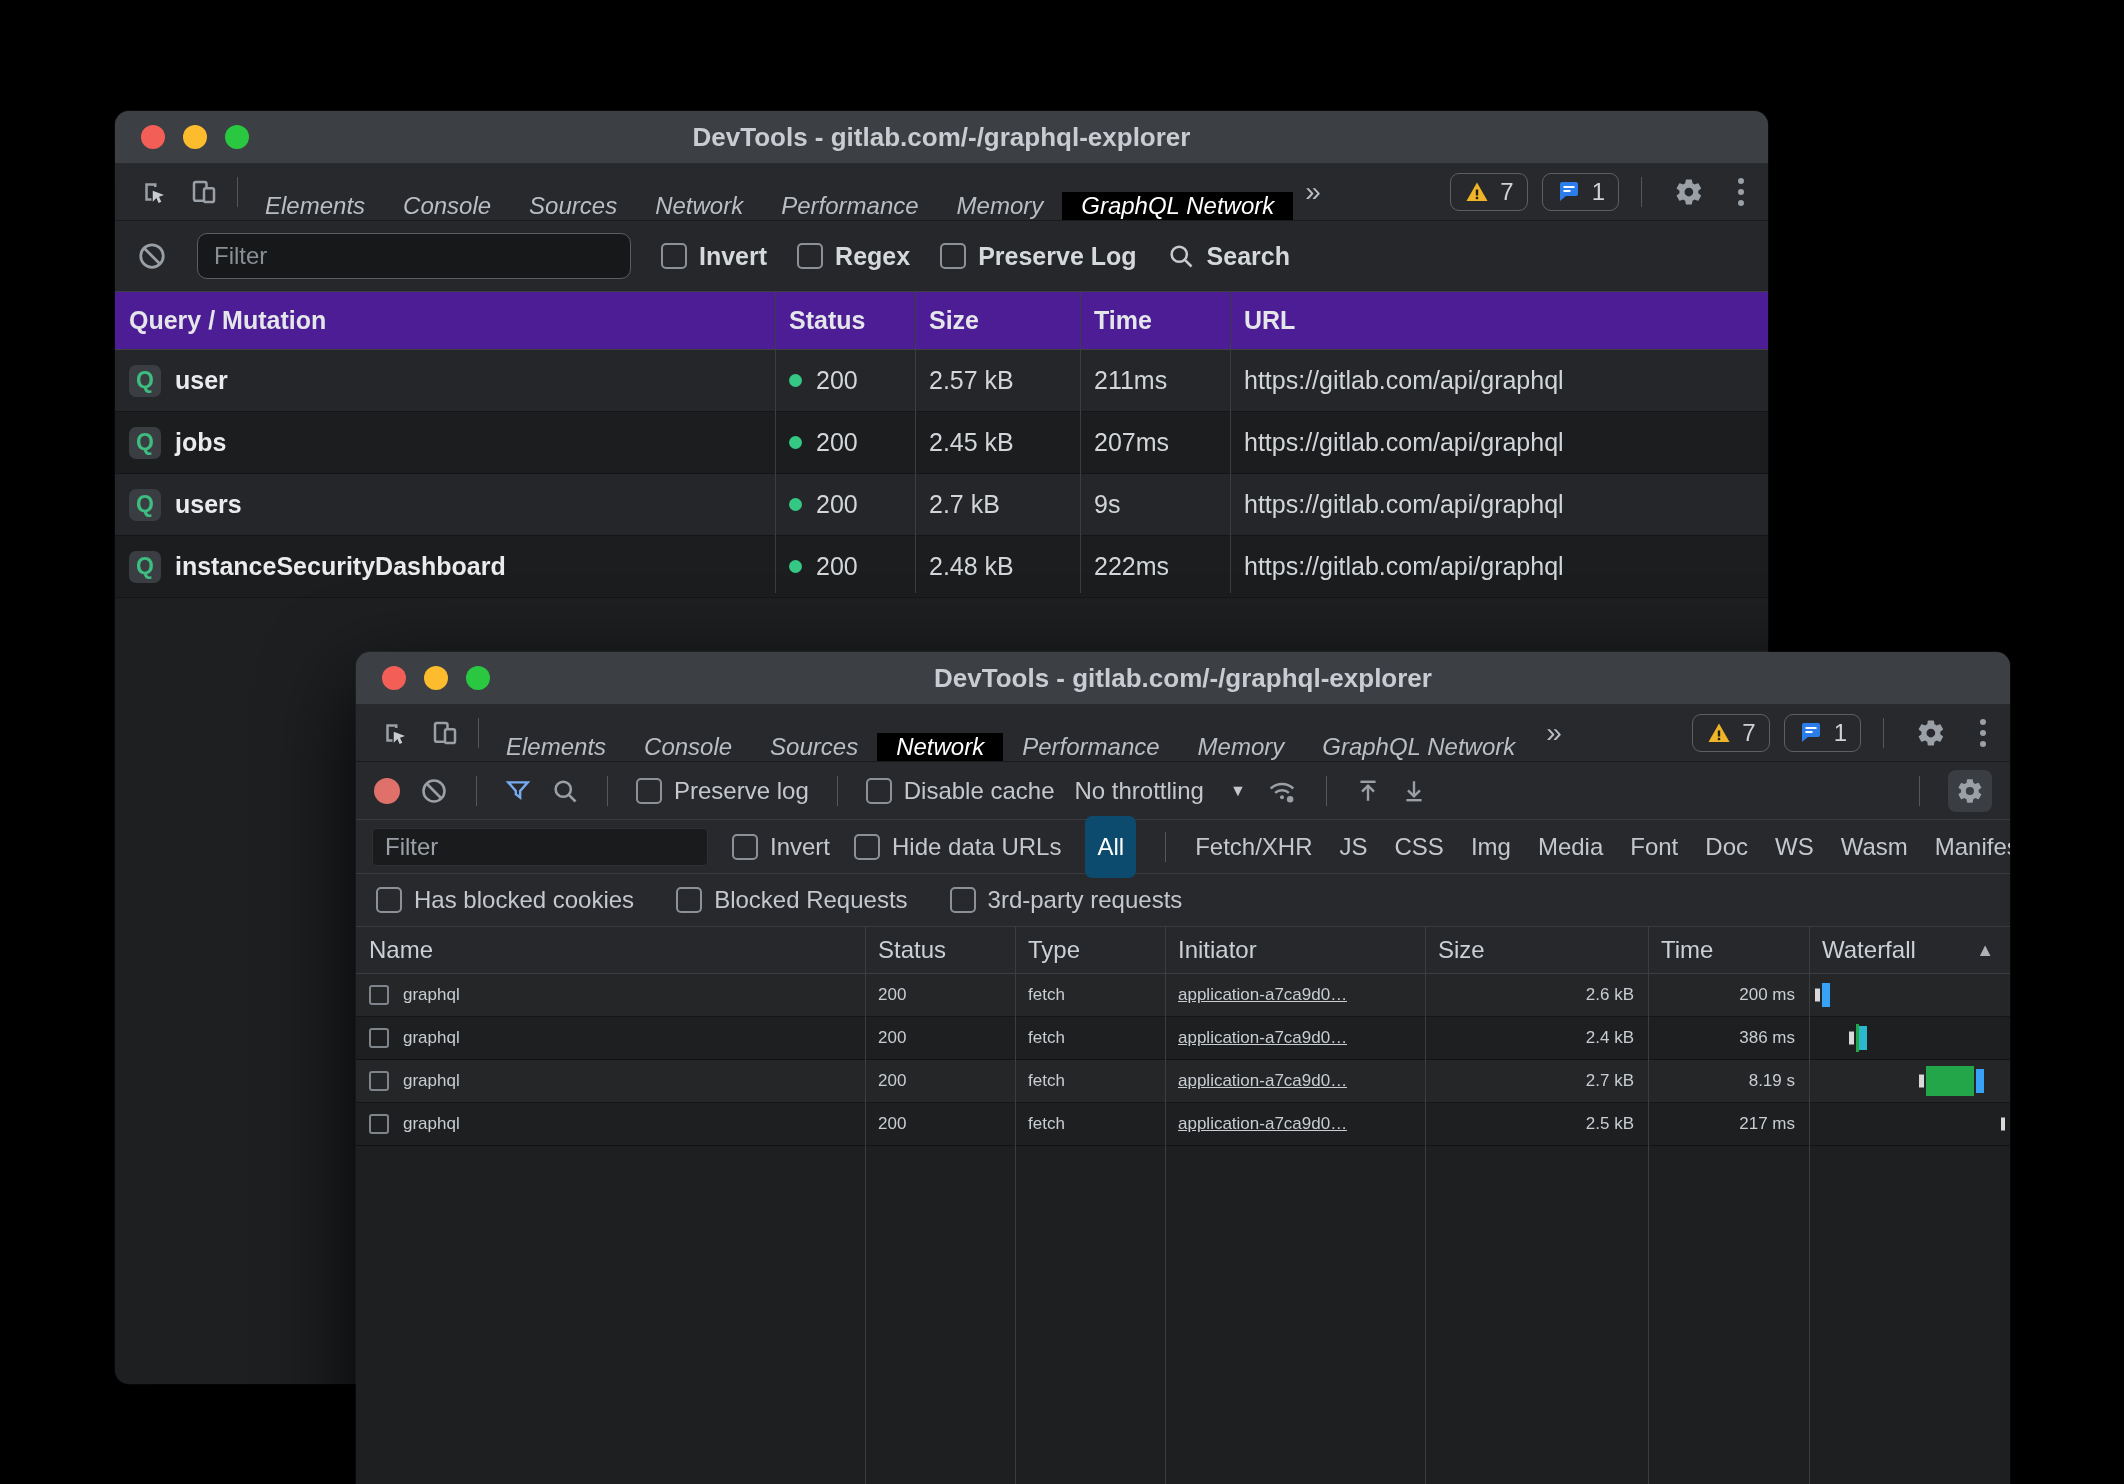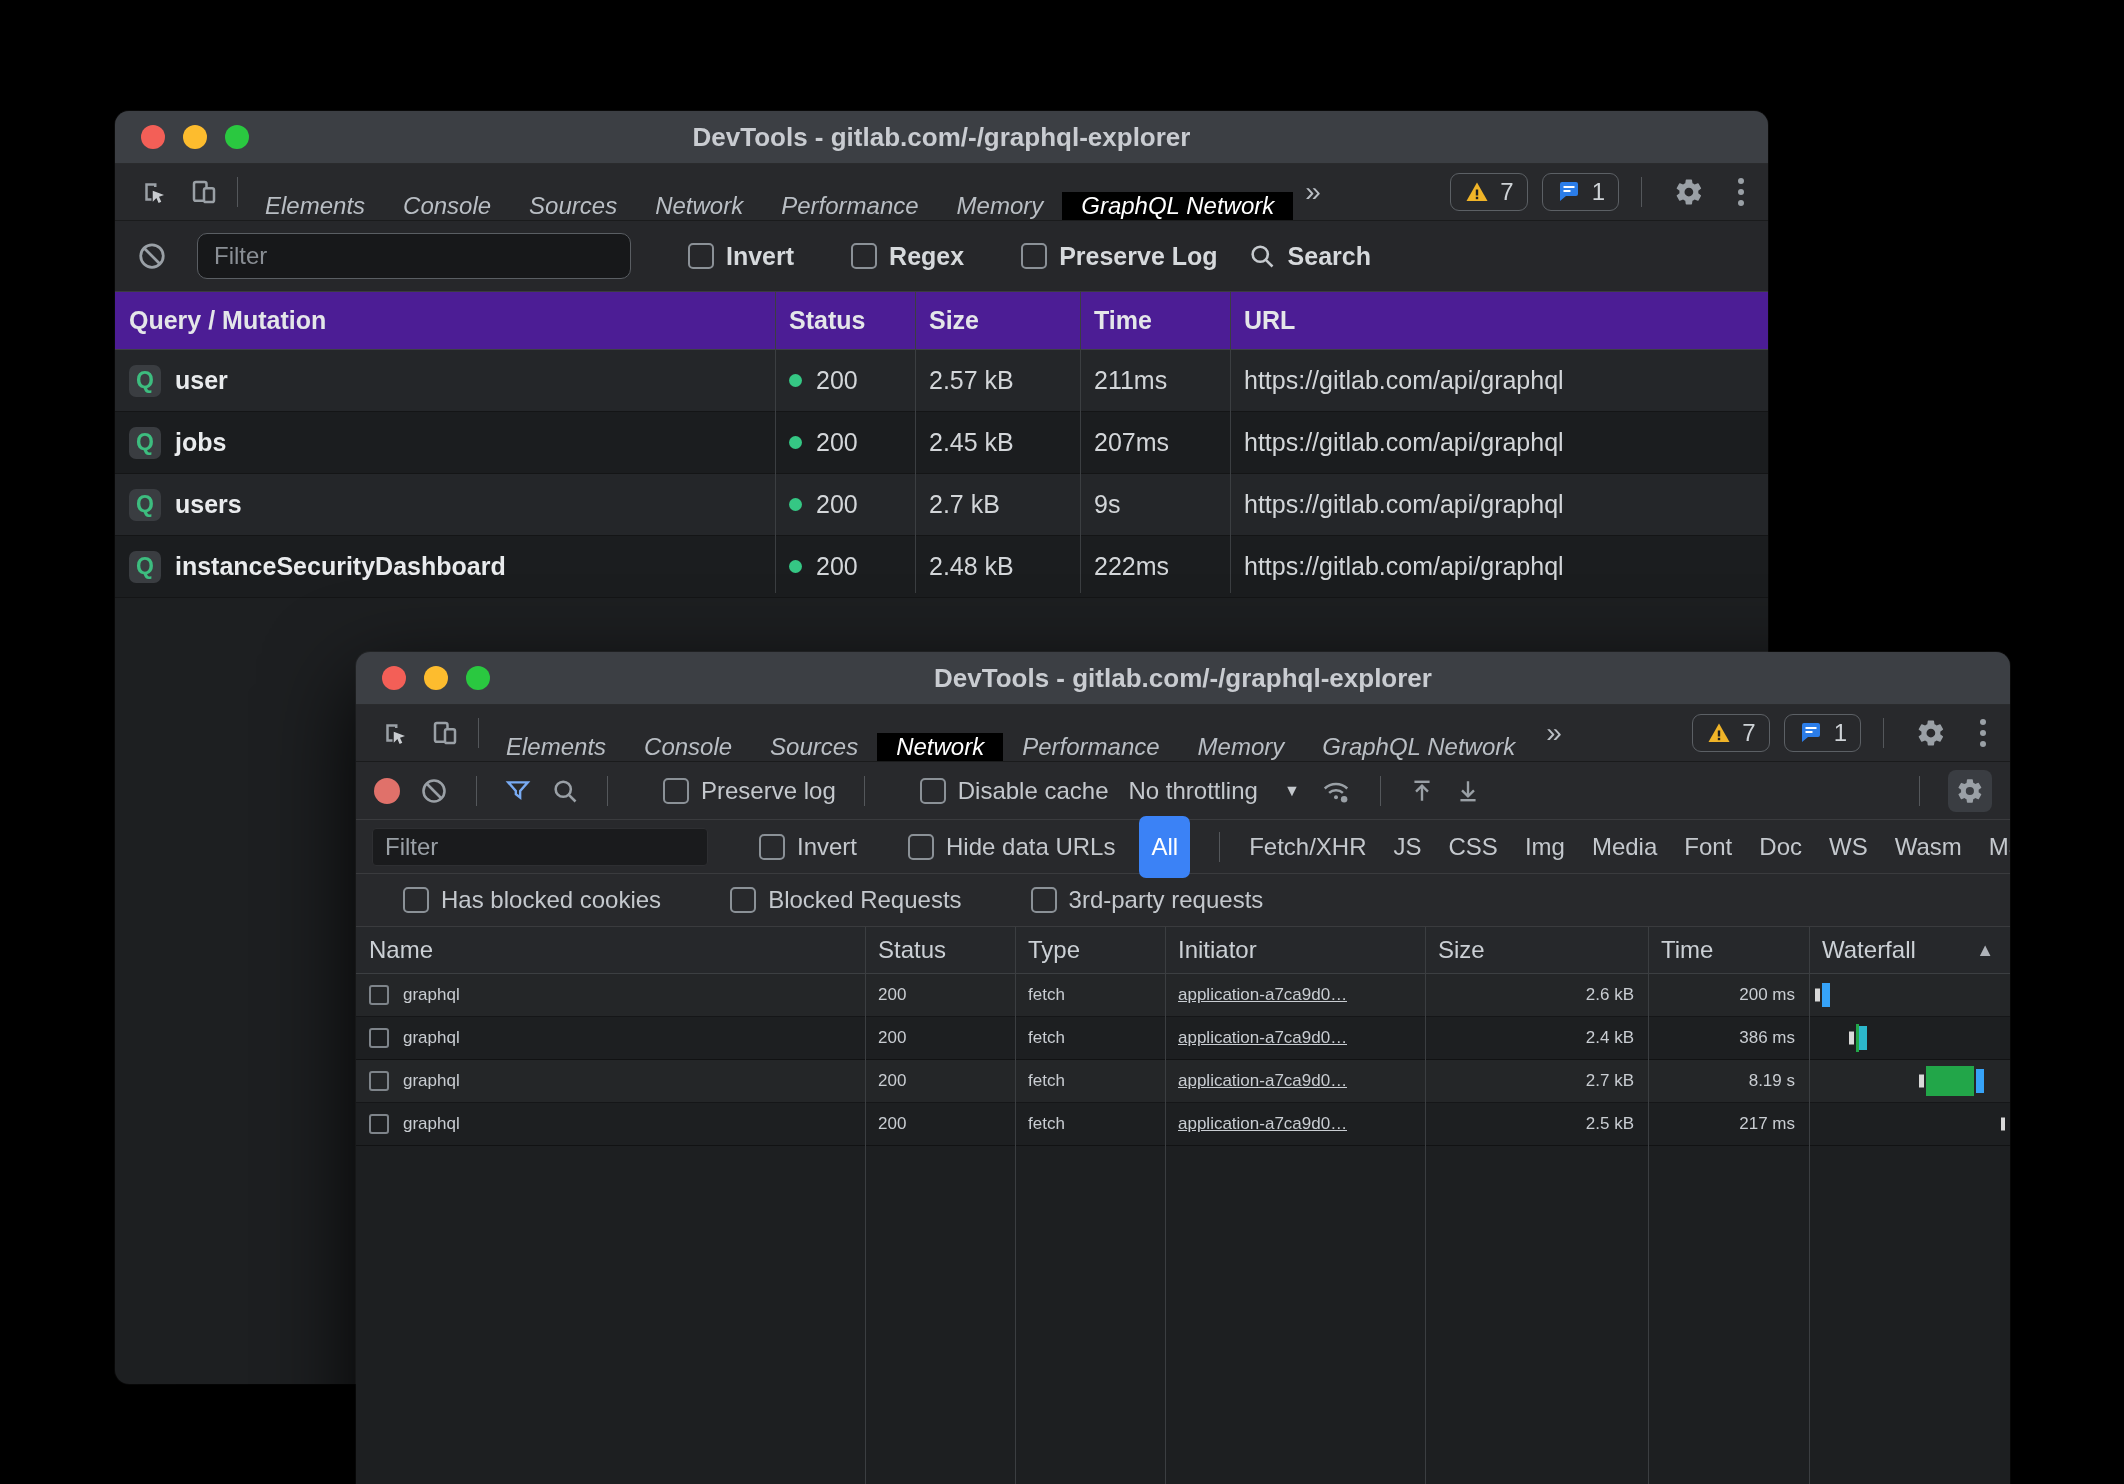--- a/index.html
+++ b/index.html
@@ -32,21 +32,21 @@
   .badge-pill{display:flex;align-items:center;gap:10px;border:1px solid #5c6065;border-radius:9px;
     padding:4px 13px;color:#cfd3d7;font-size:24px;}
   .dots{display:flex;flex-direction:column;gap:5px;padding:0 10px;}
   .dots i{width:6px;height:6px;border-radius:50%;background:#9aa0a6;}
 
   
   .cb{width:22px;height:22px;border:2px solid #8b9197;border-radius:5px;background:transparent;
     flex-shrink:0;display:inline-block;}
   .cb-sm{width:16px;height:16px;border:2px solid #7e848a;border-radius:3px;background:transparent;
     flex-shrink:0;display:inline-block;}
-  .check{display:flex;align-items:center;gap:12px;white-space:nowrap;margin-left:27px;}
+  .check{display:flex;align-items:center;gap:12px;white-space:nowrap;}
   svg{display:block;}
 
   
   .gql-toolbar{height:70px;background:#26272a;border-bottom:1px solid #3a3c3f;
     display:flex;align-items:center;padding:0 22px;gap:30px;}
   .gql-toolbar .check span{font-size:25px;font-weight:600;color:#d6d9dc;}
   .filter-input{width:400px;height:44px;background:#17181a;border:1.5px solid #5a5e63;border-radius:10px;
     color:#e4e6e9;font-size:24px;padding:0 16px;outline:none;font-family:inherit;}
   .filter-input::placeholder{color:#8a8f95;}
   .search-wrap{display:flex;align-items:center;gap:12px;font-size:25px;font-weight:600;color:#d6d9dc;}
@@ -79,21 +79,21 @@
     display:flex;align-items:center;justify-content:center;}
 
   
   .filter-bar{height:53px;background:#28292c;border-bottom:1px solid #3a3b3e;
     display:flex;align-items:center;padding:0 16px;gap:24px;color:#c4c8cd;font-size:24px;}
   .net-filter-input{width:440px;height:36px;background:#1a1b1d;border:1px solid #2e2f32;border-radius:4px;
     color:#e4e6e9;font-size:24px;padding:0 12px;outline:none;font-family:inherit;}
   .net-filter-input::placeholder{color:#9aa0a6;}
   .types{display:flex;align-items:center;gap:27px;white-space:nowrap;}
   .type-item{color:#c4c8cd;}
-  .type-item.selected{background:#3b82f6;color:#fff;border-radius:7px;padding:17px 12px;}
+  .type-item.selected{background:#0c4a6e;color:#fff;border-radius:7px;padding:17px 12px;}
 
   
   .options-bar{height:52px;background:#28292c;border-bottom:1px solid #3a3b3e;
     display:flex;align-items:center;padding:0 20px;gap:42px;color:#c4c8cd;font-size:24px;}
 
   
   .net-table{position:relative;height:800px;background:#1d1f21;}
   .net-cols{display:grid;grid-template-columns:509px 150px 150px 260px 223px 161px 1fr;align-items:center;}
   .net-head{height:46px;background:#26282b;border-bottom:1px solid #3c3f42;
     font-size:24px;color:#cbd0d5;}

